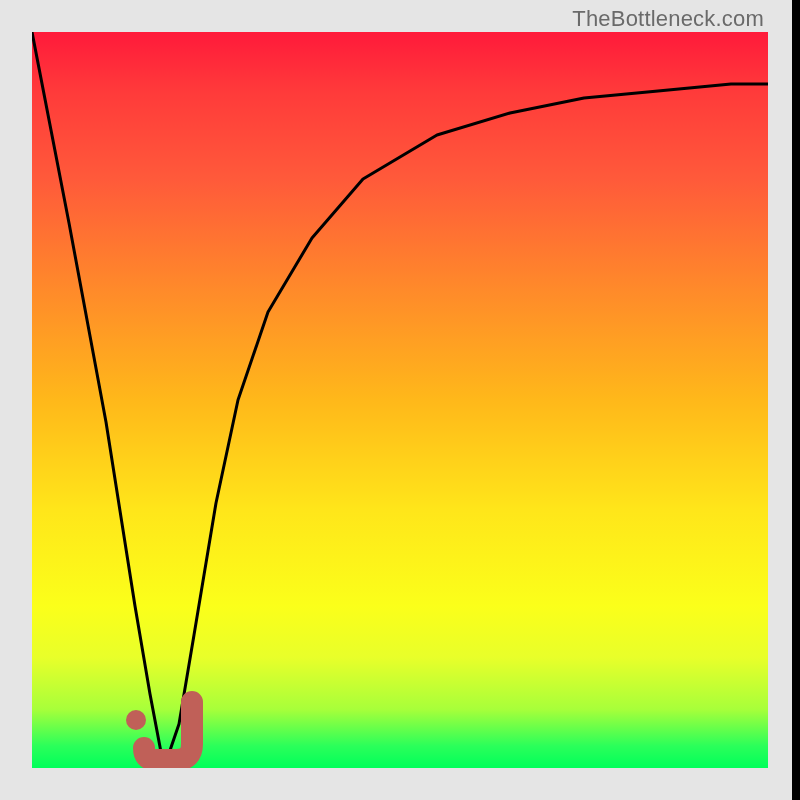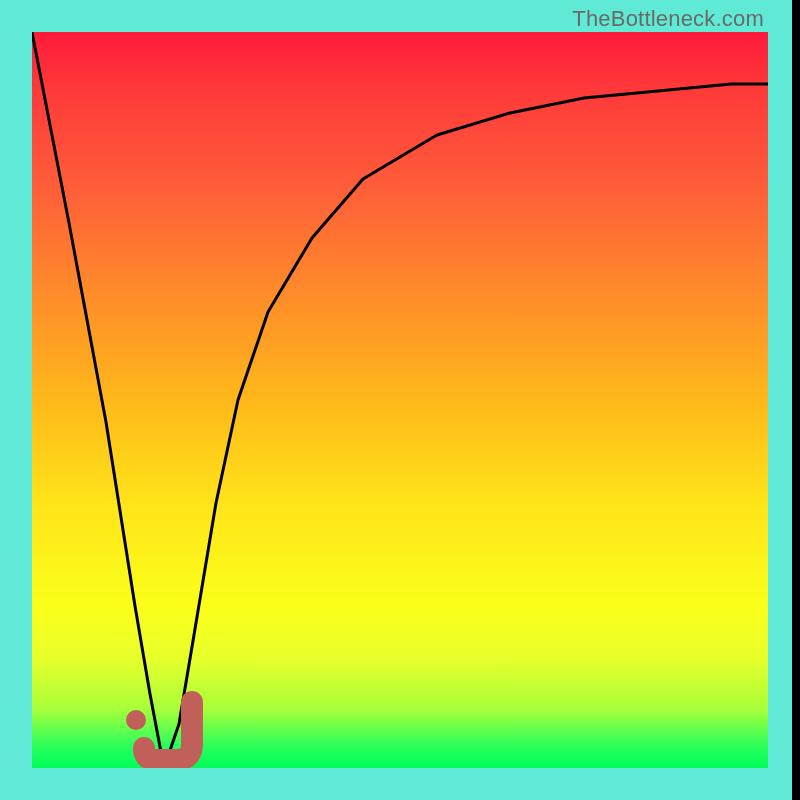--- a/index.html
+++ b/index.html
@@ -10,21 +10,21 @@
     overflow: hidden;
     background: #000;
     font-family: Arial, Helvetica, sans-serif;
   }
   .frame {
     position: absolute;
     top: 0;
     left: 0;
     width: 792px;
     height: 800px;
-    background: #5eead4;
+    background: #e5e5e5;
   }
   .plot {
     position: absolute;
     top: 32px;
     left: 32px;
     width: 736px;
     height: 736px;
     background: linear-gradient(to bottom,
       #ff1a3a 0%,
       #ff3a3a 8%,

